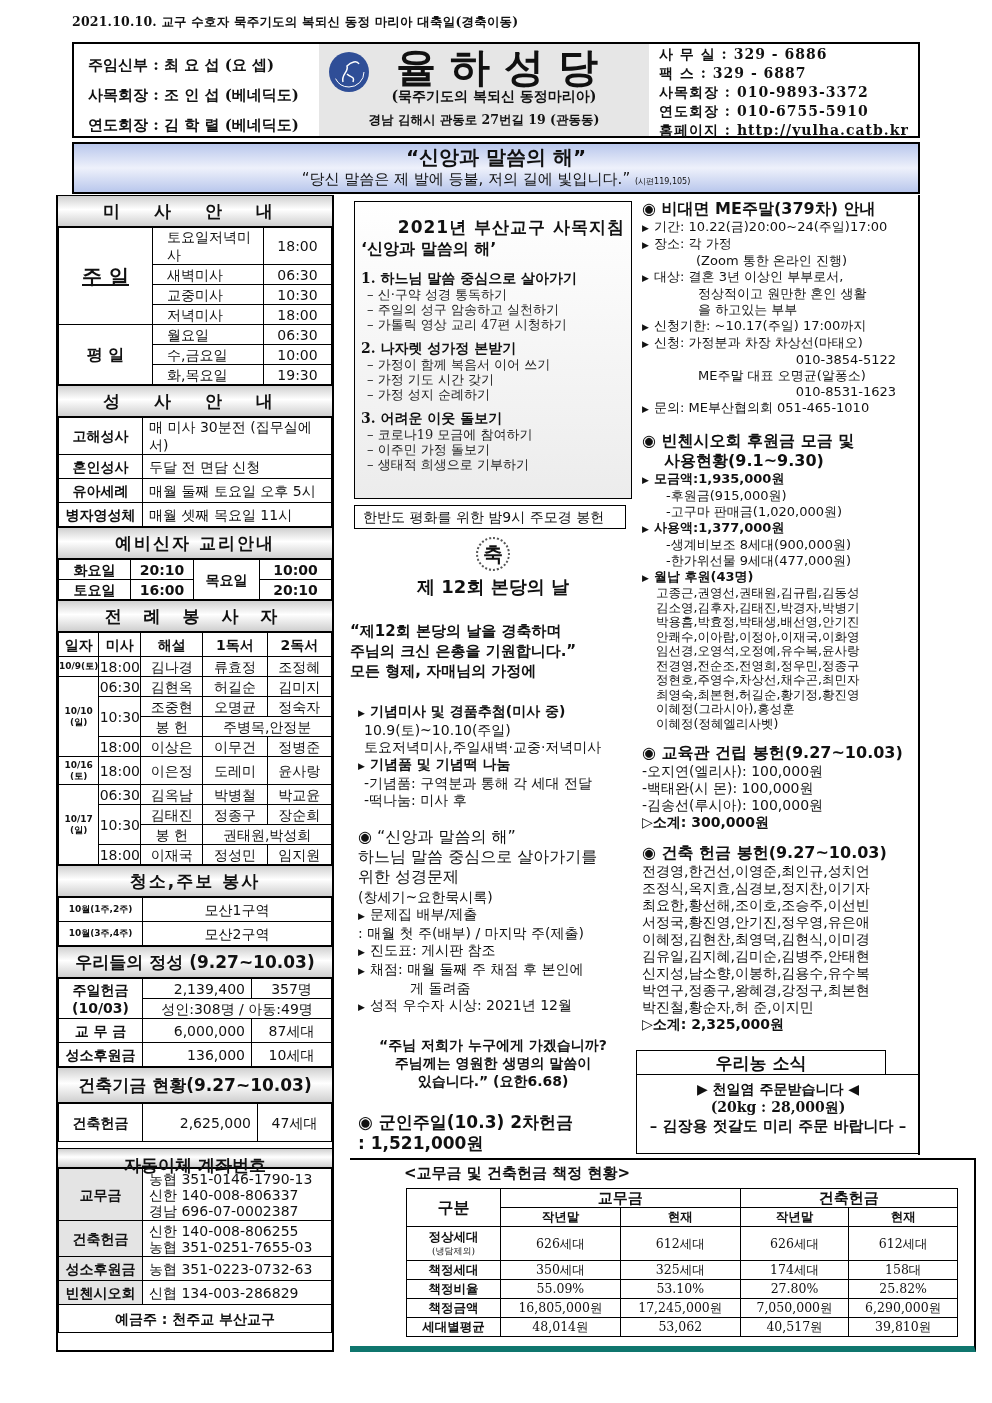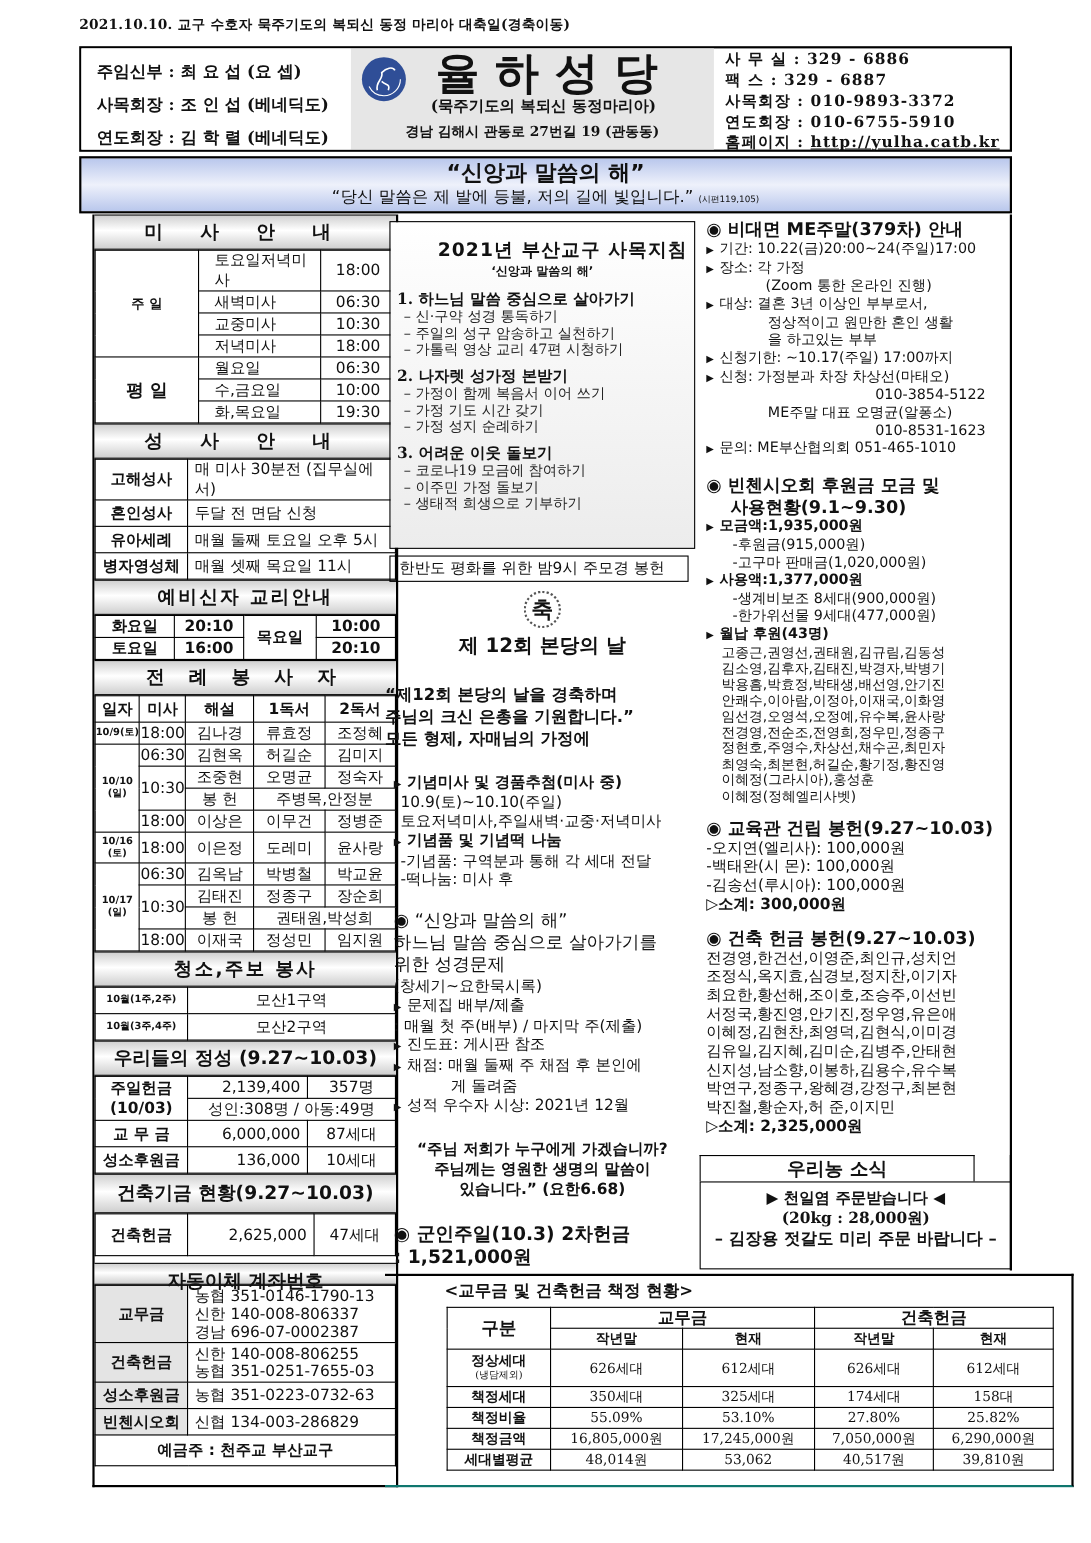--- a/index.html
+++ b/index.html
@@ -15,35 +15,35 @@
   .hdr-title { font-size: 40px; font-weight: bold; letter-spacing: 14px; line-height: 46px; padding-left: 40px; }
   .hdr-sub { font-size: 14px; font-weight: bold; margin-top: -2px; padding-left: 20px; }
   .hdr-addr { font-size: 12.5px; font-weight: bold; margin-top: 6px; }
   .hdr-right { flex: 1; padding: 1px 0 0 10px; font-size: 14px; font-weight: bold; line-height: 19px; letter-spacing: 1px; }
   
   .banner { position: absolute; left: 72px; top: 142px; width: 848px; height: 52px; border: 2px solid #000; background: linear-gradient(#b9c7ec, #eef1fb 50%, #b9c7ec); text-align: center; }
   .banner-title { font-size: 20px; font-weight: bold; line-height: 26px; }
   .banner-verse { font-size: 15px; line-height: 18px; }
   .banner-verse small { font-size: 8px; }
   
-  .col-left { position: absolute; left: 84px; top: 195px; width: 278px; height: 1157px; border-left: 2px solid #000; border-right: 2px solid #000; border-bottom: 2px solid #000; }
+  .col-left { position: absolute; left: 56px; top: 195px; width: 278px; height: 1157px; border-left: 2px solid #000; border-right: 2px solid #000; border-bottom: 2px solid #000; }
   .col-mid { position: absolute; left: 350px; top: 195px; width: 286px; height: 960px; }
   .col-right { position: absolute; left: 636px; top: 195px; width: 284px; height: 960px; border-right: 2px solid #000; }
   .sec-hd { height: 32px; background: linear-gradient(#d0d0d0, #ffffff 45%, #cfcfcf); border-bottom: 1px solid #000; border-top: 1px solid #000; text-align: center; font-weight: bold; font-size: 17px; line-height: 30px; letter-spacing: 2px; }
   table { border-collapse: collapse; width: 100%; }
   td { border: 1px solid #000; font-size: 14px; text-align: center; padding: 0; height: 20px; line-height: 18px; }
   .bold { font-weight: bold; }
   .left { text-align: left; padding-left: 6px; }
   .right { text-align: right; padding-right: 6px; }
   .gray { background: #e4e4e4; }
   .small { font-size: 9px; font-weight: bold; line-height: 11px; }
   
   .guide { margin: 6px 4px 0 4px; border: 1px solid #000; height: 298px; background: linear-gradient(#ffffff, #ececec); padding: 14px 6px 0 6px; }
   .guide-title { text-align: right; font-size: 17px; font-weight: bold; letter-spacing: 1px; }
-  .guide-sub { text-align: center; font-size: 11px; font-weight: bold; margin-bottom: 10px; }
+  .guide-sub { font-size: 16px; font-weight: bold; margin-bottom: 10px; }
   .guide-h { font-size: 14px; font-weight: bold; margin-top: 8px; line-height: 17px; }
   .guide-i { font-size: 13px; line-height: 15px; color: #222; padding-left: 6px; }
   .peace { margin: 6px 10px 0 4px; border: 1px solid #000; height: 24px; font-size: 14px; line-height: 22px; padding-left: 8px; }
   .chuk { margin: 8px auto 0 auto; width: 34px; height: 34px; border-radius: 50%; border: 2px dotted #555; text-align: center; font-weight: bold; font-size: 20px; line-height: 30px; }
   .anniv-title { text-align: center; font-size: 18px; font-weight: bold; margin-top: 4px; }
   .anniv-quote { text-align: left; font-size: 15px; font-weight: bold; line-height: 20px; margin-top: 22px; }
   .bul { font-size: 14px; line-height: 17px; padding-left: 8px; }
   .bul-h { font-weight: bold; }
   .tri { display: inline-block; font-size: 9px; width: 12px; }
   .ind { padding-left: 20px; }
@@ -53,21 +53,21 @@
   
   .r-title { font-size: 16px; font-weight: bold; line-height: 20px; padding-left: 6px; }
   .r-line { font-size: 13px; line-height: 16px; padding-left: 6px; }
   .r-names { font-size: 12.5px; line-height: 14.5px; padding-left: 8px; }
   .r-big { font-size: 14px; line-height: 17px; padding-left: 6px; }
   
   .farm { position: absolute; left: 636px; top: 1050px; width: 284px; height: 104px; border-right: 2px solid #000; }
   .farm-tab { position: absolute; left: 0; top: 0; width: 250px; height: 24px; border: 1px solid #000; border-bottom: none; text-align: center; font-size: 17px; font-weight: bold; line-height: 24px; }
   .farm-box { position: absolute; left: 0; top: 24px; width: 284px; height: 80px; border: 1px solid #000; text-align: center; }
   
-  .alloc { position: absolute; left: 350px; top: 1158px; width: 626px; height: 194px; border-right: 2px solid #000; border-bottom: 2px solid #0f766e; border-top: 2px solid #000; padding-left: 48px; }
+  .alloc { position: absolute; left: 350px; top: 1158px; width: 626px; height: 194px; border-right: 2px solid #000; border-bottom: 6px solid #0f766e; border-top: 2px solid #000; padding-left: 48px; }
   .alloc-title { font-size: 15px; font-weight: bold; padding: 4px 0 0 6px; height: 28px; }
   .alloc table { width: 552px; margin-left: 8px; }
   .alloc td { font-family: "DejaVu Serif", "Liberation Serif", serif; font-size: 12.5px; height: 18px; }
 </style>
 </head>
 <body>
 
 <div class="topline serif">2021.10.10. 교구 수호자 묵주기도의 복되신 동정 마리아 대축일(경축이동)</div>
 
 <div class="header">
@@ -99,21 +99,21 @@
 <div class="banner">
   <div class="banner-title">“신앙과 말씀의 해”</div>
   <div class="banner-verse"><span>“당신 말씀은 제 발에 등불, 저의 길에 빛입니다.”</span> <small>(시편119,105)</small></div>
 </div>
 
 <div class="col-left">
   <div class="sec-hd" style="letter-spacing:14px;">미 사 안 내</div>
   <table>
     <tbody>
         <tr style="height:20px">
-          <td rowspan="4" class="bold" style="width:94px;font-size:12px;">주   일</td>
+          <td rowspan="4" class="bold" style="width:94px;font-size:20px;text-decoration:underline;">주   일</td>
           <td class="left" style="padding-left:14px">토요일저녁미사</td>
           <td style="width:68px">18:00</td>
         </tr>
     <tr>
           <td class="left" style="padding-left:14px">새벽미사</td>
           <td>06:30</td>
         </tr>
     <tr>
           <td class="left" style="padding-left:14px">교중미사</td>
           <td>10:30</td>

